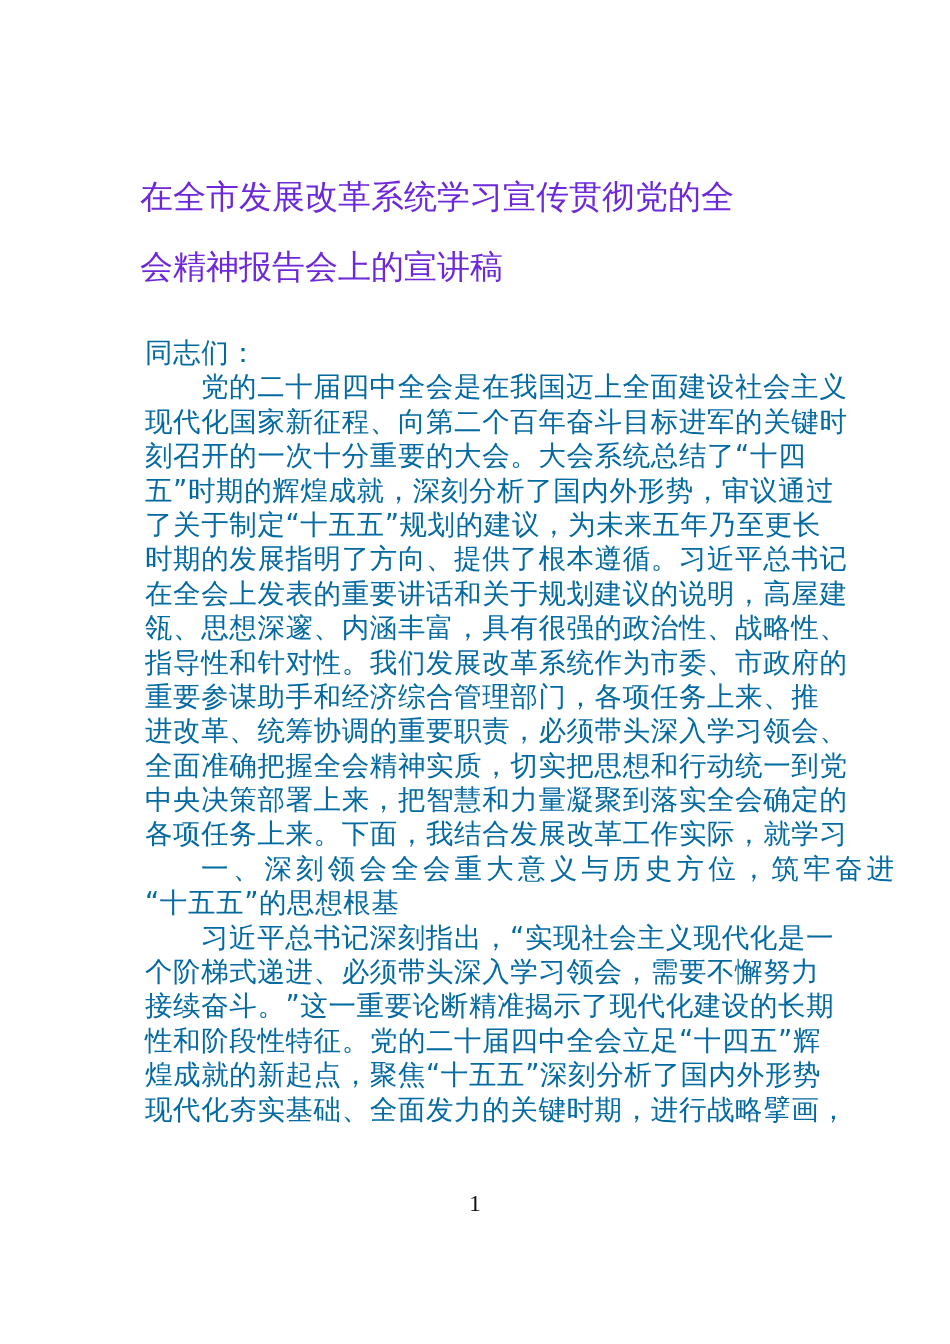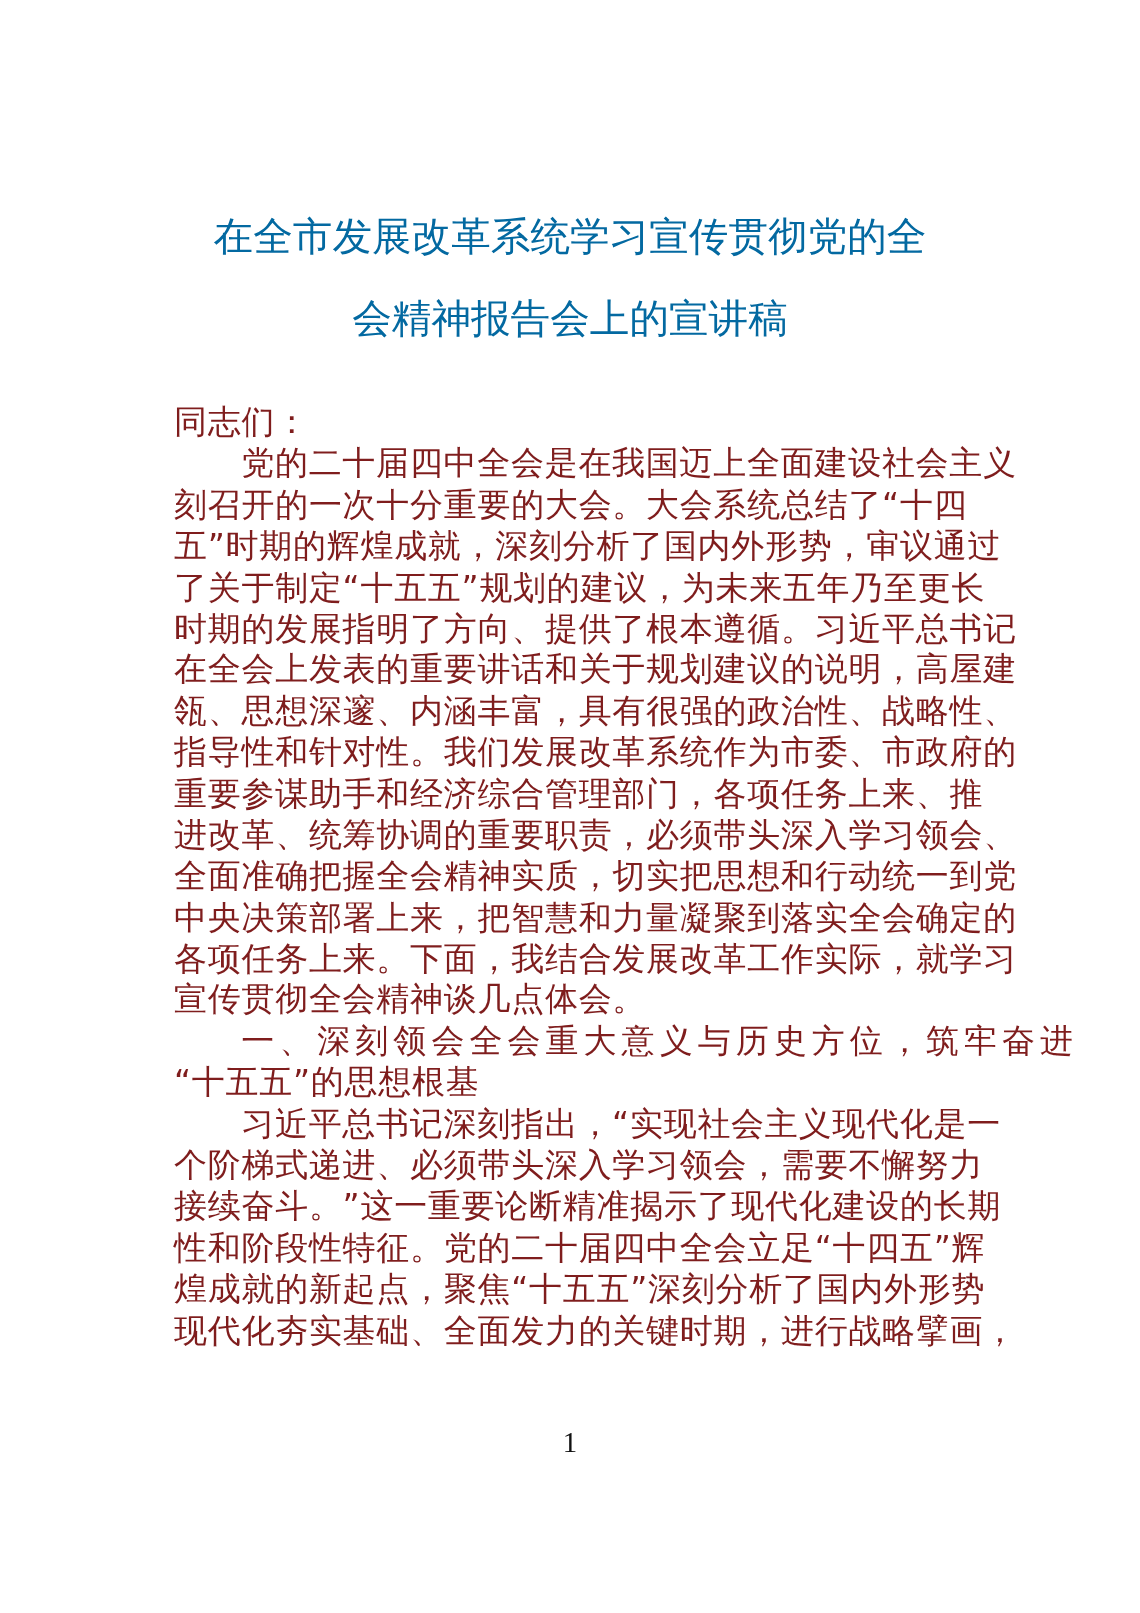--- a/index.html
+++ b/index.html
@@ -19,42 +19,42 @@
       position: absolute;
       left: 0; top: 0;
       width: 950px;
       height: 1344px;
       background: #ffffff;
     }
     .title {
       position: absolute;
       left: 140px;
       width: 670px;
-      text-align: center;
+      text-align: left;
       font-size: 33px;
       line-height: 40px;
       letter-spacing: 0px;
       white-space: nowrap;
-      color: #0369a1;
+      color: #6d28d9;
     }
     .title-1 { top: 177px; }
     .title-2 { top: 247px; font-family: Liberation Serif, serif; }
     .body {
       position: absolute;
       left: 145px;
       top: 335px;
       width: 664px;
     }
     .line {
       height: 34.4px;
       line-height: 34.4px;
       font-size: 27.5px;
       white-space: nowrap;
       letter-spacing: 0.6px;
-      color: #7f1d1d;
+      color: #0369a1;
     }
     .line.indent { padding-left: 56px; }
     .line.heading { letter-spacing: 4.2px; text-align: center; }
     .line.heading.indent { padding-left: 56px; }
     .page-number {
       position: absolute;
       left: 0;
       width: 950px;
       top: 1188px;
       text-align: center;
@@ -69,33 +69,33 @@
 
 <div class="page">
 
   <div class="title title-1">在全市发展改革系统学习宣传贯彻党的全</div>
   <div class="title title-2">会精神报告会上的宣讲稿</div>
 
   <div class="body">
     <div class="line">同志们：</div>
 
     <div class="line indent">党的二十届四中全会是在我国迈上全面建设社会主义</div>
+    <div class="line">现代化国家新征程、向第二个百年奋斗目标进军的关键时</div>
     <div class="line">刻召开的一次十分重要的大会。大会系统总结了“十四</div>
     <div class="line">五”时期的辉煌成就，深刻分析了国内外形势，审议通过</div>
     <div class="line">了关于制定“十五五”规划的建议，为未来五年乃至更长</div>
     <div class="line">时期的发展指明了方向、提供了根本遵循。习近平总书记</div>
     <div class="line">在全会上发表的重要讲话和关于规划建议的说明，高屋建</div>
     <div class="line">瓴、思想深邃、内涵丰富，具有很强的政治性、战略性、</div>
     <div class="line">指导性和针对性。我们发展改革系统作为市委、市政府的</div>
     <div class="line">重要参谋助手和经济综合管理部门，各项任务上来、推</div>
     <div class="line">进改革、统筹协调的重要职责，必须带头深入学习领会、</div>
     <div class="line">全面准确把握全会精神实质，切实把思想和行动统一到党</div>
     <div class="line">中央决策部署上来，把智慧和力量凝聚到落实全会确定的</div>
     <div class="line">各项任务上来。下面，我结合发展改革工作实际，就学习</div>
-    <div class="line">宣传贯彻全会精神谈几点体会。</div>
 
     <div class="line heading indent">一、深刻领会全会重大意义与历史方位，筑牢奋进</div>
     <div class="line">“十五五”的思想根基</div>
 
     <div class="line indent">习近平总书记深刻指出，“实现社会主义现代化是一</div>
     <div class="line">个阶梯式递进、必须带头深入学习领会，需要不懈努力</div>
     <div class="line">接续奋斗。”这一重要论断精准揭示了现代化建设的长期</div>
     <div class="line">性和阶段性特征。党的二十届四中全会立足“十四五”辉</div>
     <div class="line">煌成就的新起点，聚焦“十五五”深刻分析了国内外形势</div>
     <div class="line">现代化夯实基础、全面发力的关键时期，进行战略擘画，</div>

